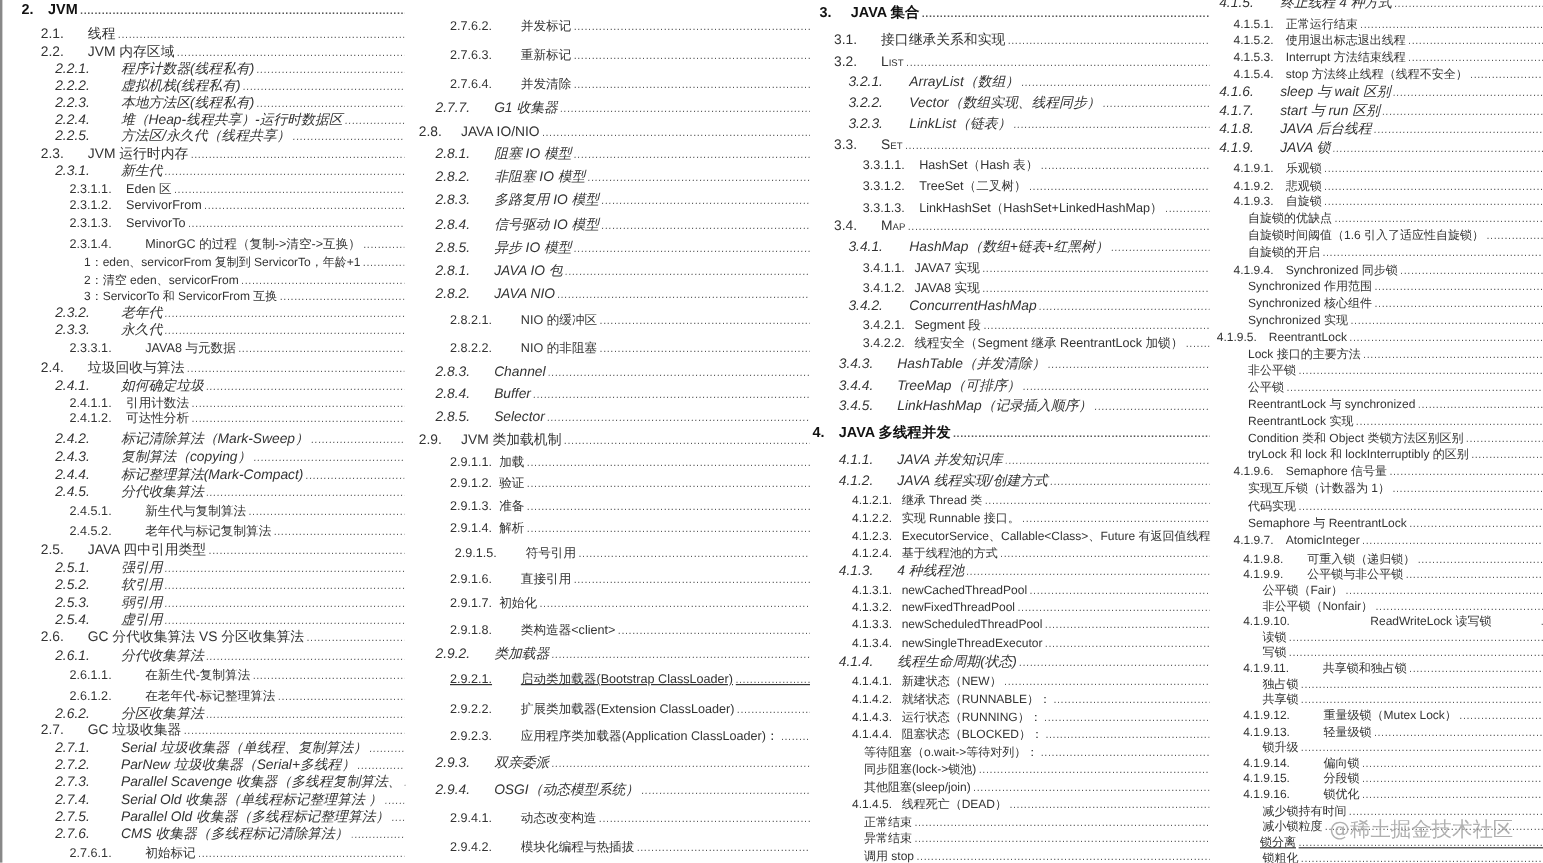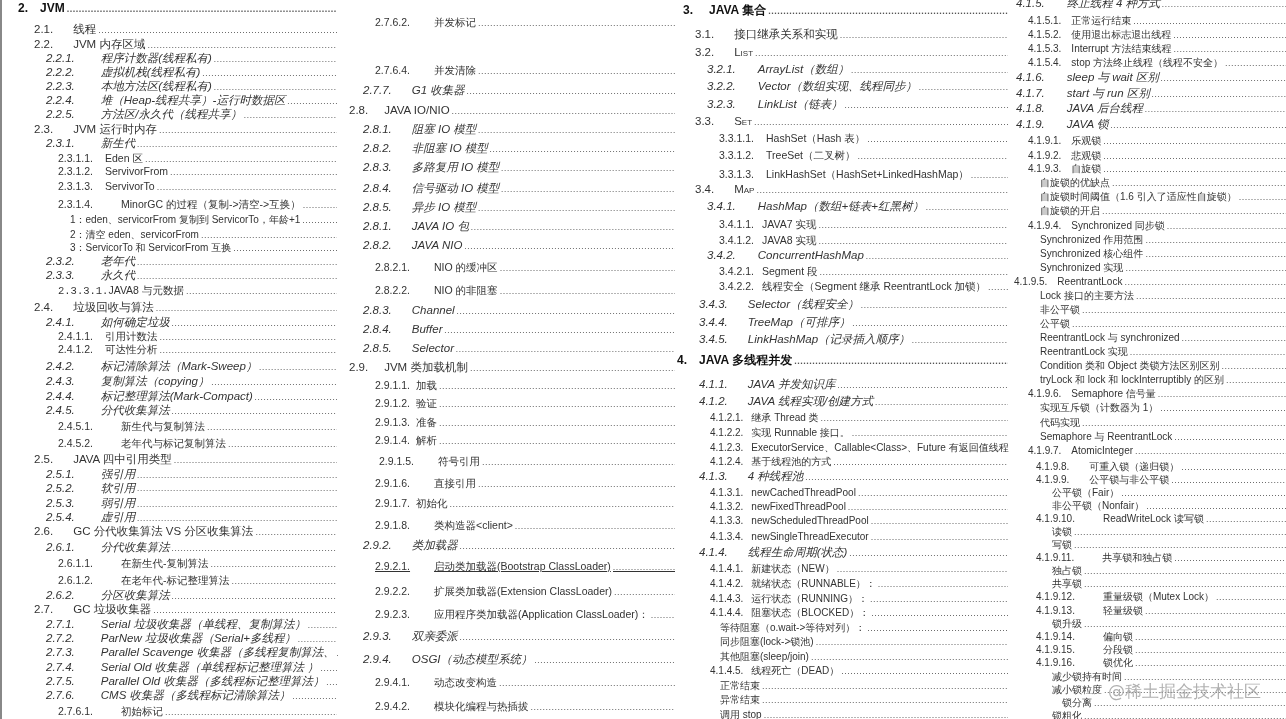--- a/index.html
+++ b/index.html
@@ -117,21 +117,21 @@
         <span class="num" style="margin-right: 26px;">2.3.2.</span>
         <span class="txt">老年代</span>
         <span class="dots"></span>
       </div>
       <div class="line lvl2" style="top: 269px; left: 42px; right: 0px;">
         <span class="num" style="margin-right: 26px;">2.3.3.</span>
         <span class="txt">永久代</span>
         <span class="dots"></span>
       </div>
       <div class="line lvl3" style="top: 284px; left: 54px; right: 0px;">
-        <span class="num" style=" font-family: Liberation Mono, monospace;">2.3.3.1.</span>
+        <span class="num" style="margin-right: 28px;">2.3.3.1.</span>
         <span class="txt">JAVA8 与元数据</span>
         <span class="dots"></span>
       </div>
       <div class="line lvl1" style="top: 301px; left: 30px; right: 0px;">
         <span class="num" style="margin-right: 20px;">2.4.</span>
         <span class="txt">垃圾回收与算法</span>
         <span class="dots"></span>
       </div>
       <div class="line lvl2" style="top: 316px; left: 42px; right: 0px;">
         <span class="num" style="margin-right: 26px;">2.4.1.</span>
@@ -268,20 +268,25 @@
         <span class="txt">初始标记</span>
         <span class="dots"></span>
       </div>
     </div>
     <div class="col" style="left: 345px; width: 330px; height: 719px;">
       <div class="line lvl3" style="top: 16px; left: 30px; right: 0px;">
         <span class="num" style="margin-right: 24px;">2.7.6.2.</span>
         <span class="txt">并发标记</span>
         <span class="dots"></span>
       </div>
+      <div class="line lvl3" style="top: 40px; left: 30px; right: 0px;">
+        <span class="num" style="margin-right: 24px;">2.7.6.3.</span>
+        <span class="txt">重新标记</span>
+        <span class="dots"></span>
+      </div>
       <div class="line lvl3" style="top: 64px; left: 30px; right: 0px;">
         <span class="num" style="margin-right: 24px;">2.7.6.4.</span>
         <span class="txt">并发清除</span>
         <span class="dots"></span>
       </div>
       <div class="line lvl2" style="top: 84px; left: 18px; right: 0px;">
         <span class="num" style="margin-right: 20px;">2.7.7.</span>
         <span class="txt">G1 收集器</span>
         <span class="dots"></span>
       </div>
@@ -517,21 +522,21 @@
         <span class="txt">Segment 段</span>
         <span class="dots"></span>
       </div>
       <div class="line lvl3" style="top: 280px; left: 44px; right: 0px;">
         <span class="num" style="margin-right: 8px;">3.4.2.2.</span>
         <span class="txt">线程安全（Segment 继承 ReentrantLock 加锁）</span>
         <span class="dots"></span>
       </div>
       <div class="line lvl2" style="top: 298px; left: 24px; right: 0px;">
         <span class="num" style="margin-right: 20px;">3.4.3.</span>
-        <span class="txt">Selector（线程安全）</span>
+        <span class="txt">HashTable（并发清除）</span>
         <span class="dots"></span>
       </div>
       <div class="line lvl2" style="top: 316px; left: 24px; right: 0px;">
         <span class="num" style="margin-right: 20px;">3.4.4.</span>
         <span class="txt">TreeMap（可排序）</span>
         <span class="dots"></span>
       </div>
       <div class="line lvl2" style="top: 333px; left: 24px; right: 0px;">
         <span class="num" style="margin-right: 20px;">3.4.5.</span>
         <span class="txt">LinkHashMap（记录插入顺序）</span>
@@ -808,21 +813,21 @@
         <span class="dots"></span>
       </div>
       <div class="line lvlb" style="top: 486px; left: 42px; right: 0px;">
         <span class="txt">公平锁（Fair）</span>
         <span class="dots"></span>
       </div>
       <div class="line lvlb" style="top: 499px; left: 42px; right: 0px;">
         <span class="txt">非公平锁（Nonfair）</span>
         <span class="dots"></span>
       </div>
-      <div class="line lvl4" style="top: 512px; left: 26px; right: 0px;">
+      <div class="line lvl4" style="top: 512px; left: 26px; right: 0px; gap: 39px;">
         <span class="num" style="margin-right: 28px;">4.1.9.10.</span>
         <span class="txt">ReadWriteLock 读写锁</span>
         <span class="dots"></span>
       </div>
       <div class="line lvlb" style="top: 525px; left: 42px; right: 0px;">
         <span class="txt">读锁</span>
         <span class="dots"></span>
       </div>
       <div class="line lvlb" style="top: 538px; left: 42px; right: 0px;">
         <span class="txt">写锁</span>
@@ -871,21 +876,21 @@
         <span class="dots"></span>
       </div>
       <div class="line lvlb" style="top: 670px; left: 42px; right: 0px;">
         <span class="txt">减少锁持有时间</span>
         <span class="dots"></span>
       </div>
       <div class="line lvlb" style="top: 683px; left: 42px; right: 0px;">
         <span class="txt">减小锁粒度</span>
         <span class="dots"></span>
       </div>
-      <div class="line lvlb" style="top: 696px; left: 52px; right: 0px;">
+      <div class="line lvlb" style="top: 696px; left: 40px; right: 0px; text-decoration: underline;">
         <span class="txt">锁分离</span>
         <span class="dots"></span>
       </div>
       <div class="line lvlb" style="top: 709px; left: 42px; right: 0px;">
         <span class="txt">锁粗化</span>
         <span class="dots"></span>
       </div>
     </div>
   </div>
 

